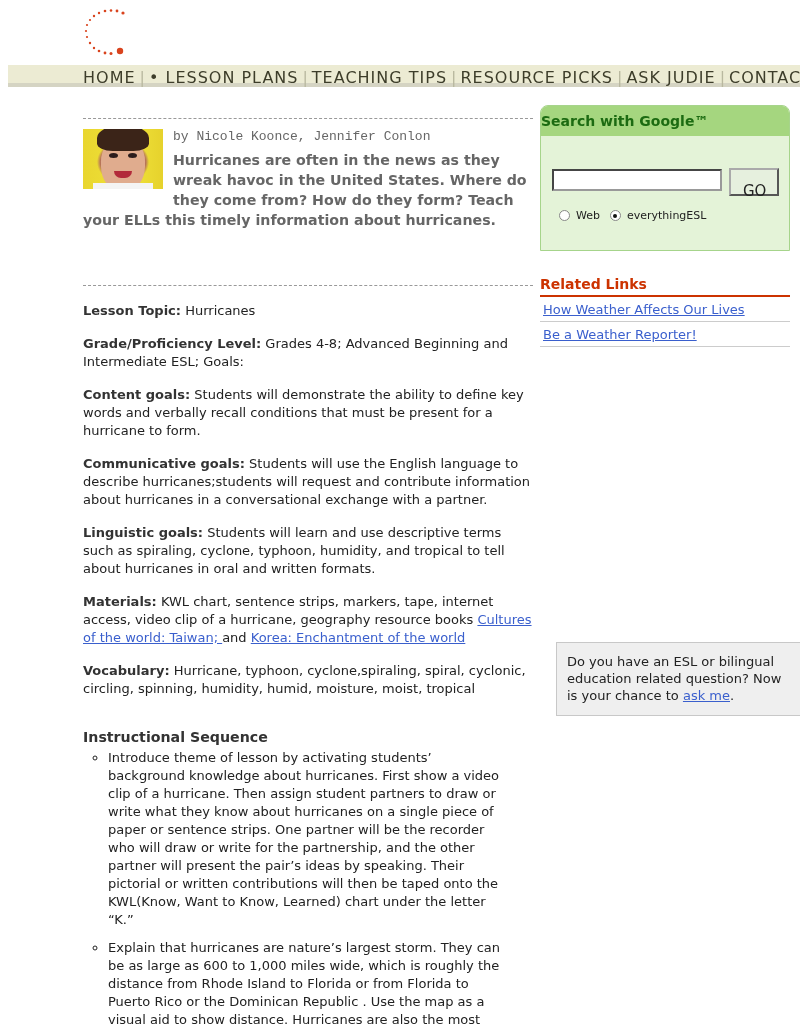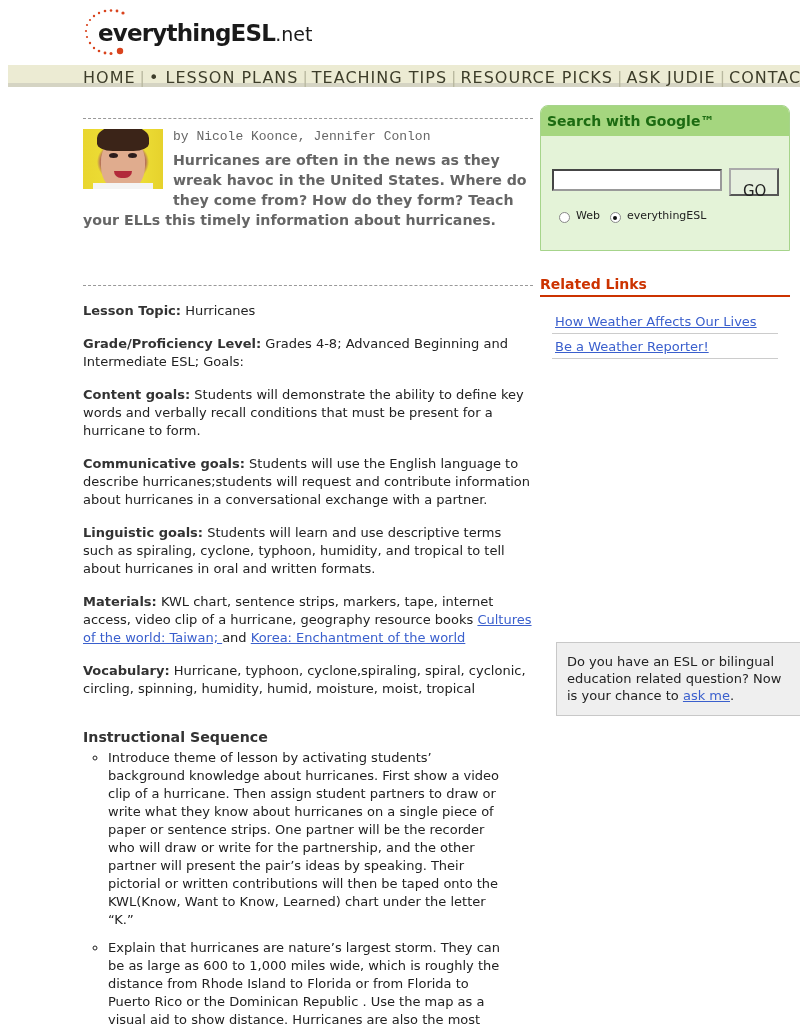--- a/index.html
+++ b/index.html
@@ -44,37 +44,37 @@
   .body p { margin: 0 0 15px 0; }
   .body b { color: #333; }
   .section-h { font-weight: bold; font-size: 14.2px; color: #333; margin: 0 0 2px 0; line-height: 20px; }
   .body ul { margin: 0; padding-left: 25px; list-style: circle; }
   .body li { margin-bottom: 10px; width: 395px; }
 
   
   .search-box { position: absolute; left: 540px; top: 105px; width: 248px; height: 144px;
                 background: #e4f3d8; border: 1px solid #a6d48b; border-radius: 8px 8px 0 0; }
   .search-head { height: 30px; background: #a5d67f; border-radius: 7px 7px 0 0;
-                 color: #1c6b12; font-weight: bold; font-size: 14px; line-height: 30px; padding-left: 6px; }
+                 color: #1c6b12; font-weight: bold; font-size: 14px; line-height: 30px; }
   .search-input { position: absolute; left: 11px; top: 63px; width: 166px; height: 18px;
                   border: 2px inset #999; background: #fff; padding: 0; }
   .go-btn { position: absolute; left: 188px; top: 62px; width: 50px; height: 27px;
             background: #e6f0de; border: 2px outset #aaa; font-size: 15px; color: #222;
             font-family: "DejaVu Sans", sans-serif; padding: 12px; }
-  .radios { position: absolute; left: 18px; top: 103px; font-size: 11px; color: #222; display: flex; align-items: flex-end; }
+  .radios { position: absolute; left: 18px; top: 103px; font-size: 11px; color: #222; display: flex; align-items: flex-start; }
   .radio { width: 9px; height: 9px; border: 1px solid #888; border-radius: 50%; background: #fff;
            display: inline-block; position: relative; margin-right: 6px; top: 1px; }
   .radio.checked::after { content: ""; position: absolute; left: 2.5px; top: 2.5px; width: 4px; height: 4px;
                           background: #111; border-radius: 50%; }
   .radios label { margin-right: 10px; }
 
   .related { position: absolute; left: 540px; top: 275px; width: 250px; }
   .related h3 { margin: 0; color: #cc3300; font-size: 14px; font-weight: bold; padding-bottom: 2px;
                 border-bottom: 2px solid #cc3300; line-height: 18px; }
-  .related ul { list-style: none; margin: 12px; padding: 0; }
+  .related ul { list-style: none; margin: 0; padding: 0; }
   .related li { border-bottom: 1px solid #ccc; padding: 5px 3px 4px 3px; font-size: 13px; line-height: 15px; }
 
   .ask-box { position: absolute; left: 540px; top: 642px; width: 228px; height: 52px;
              background: #efefef; border: 1px solid #c8c8c8; padding: 10px 10px 10px 10px;
              font-size: 13px; line-height: 17px; color: #222; margin-left: 16px; }
 </style>
 </head>
 <body>
 
 <div class="logo">
@@ -91,21 +91,20 @@
         <circle cx="3" cy="23" r="1.1"></circle>
       <circle cx="4" cy="29" r="1.1"></circle>
         <circle cx="7" cy="35" r="1.2"></circle>
         <circle cx="11" cy="40" r="1.2"></circle>
       <circle cx="16" cy="43" r="1.3"></circle>
         <circle cx="22" cy="45" r="1.4"></circle>
         <circle cx="28" cy="45.5" r="1.5"></circle>
       <circle cx="37" cy="43" r="3.2"></circle>
     </g>
   </svg>
-  <div class="wordmark"><span>everythingESL</span><span class="tld">.net</span></div>
 </div>
 
 <div class="navbar">
   <ul>
     <li><a style="color:inherit;text-decoration:none">HOME</a><span class="sep">|</span></li>
     <li><a style="color:inherit;text-decoration:none">• LESSON PLANS</a><span class="sep">|</span></li>
     <li><a style="color:inherit;text-decoration:none">TEACHING TIPS</a><span class="sep">|</span></li>
     <li><a style="color:inherit;text-decoration:none">RESOURCE PICKS</a><span class="sep">|</span></li>
     <li><a style="color:inherit;text-decoration:none">ASK JUDIE</a><span class="sep">|</span></li>
     <li><a style="color:inherit;text-decoration:none">CONTACT</a></li>

